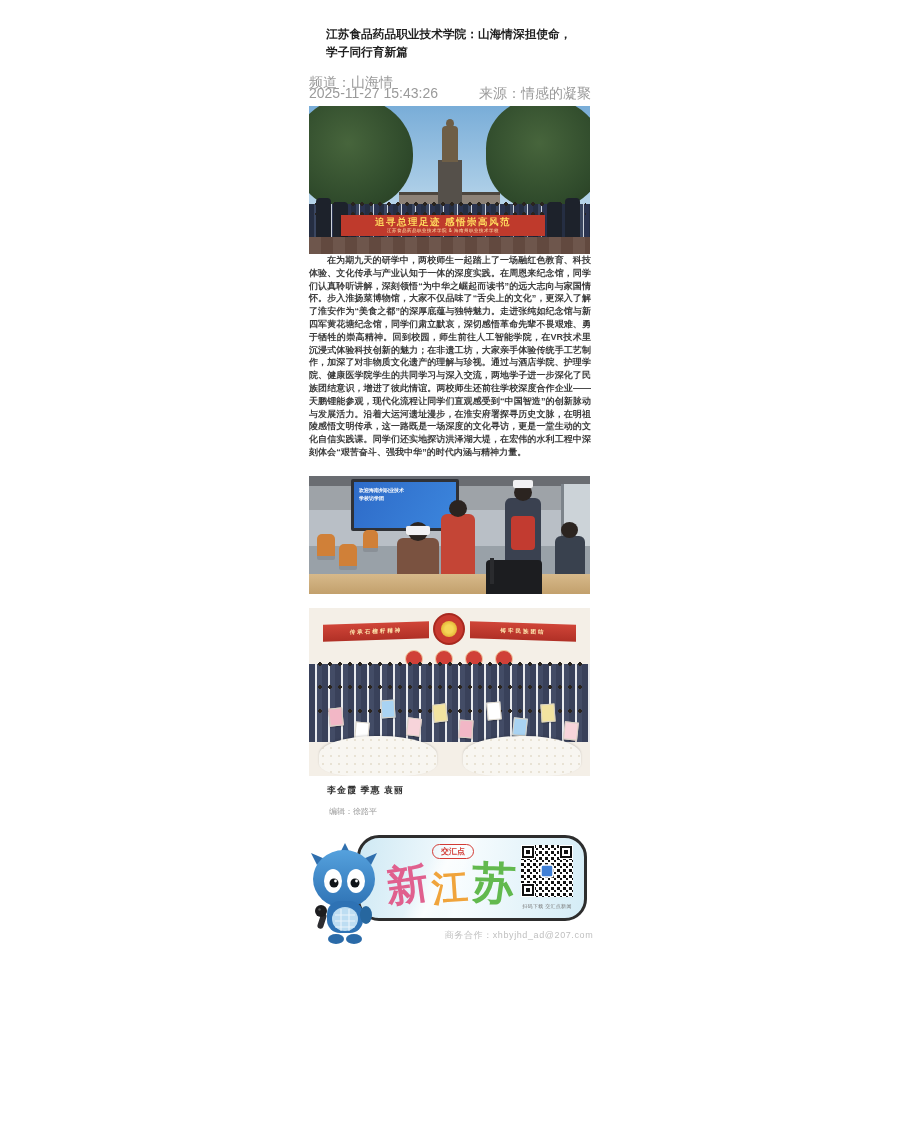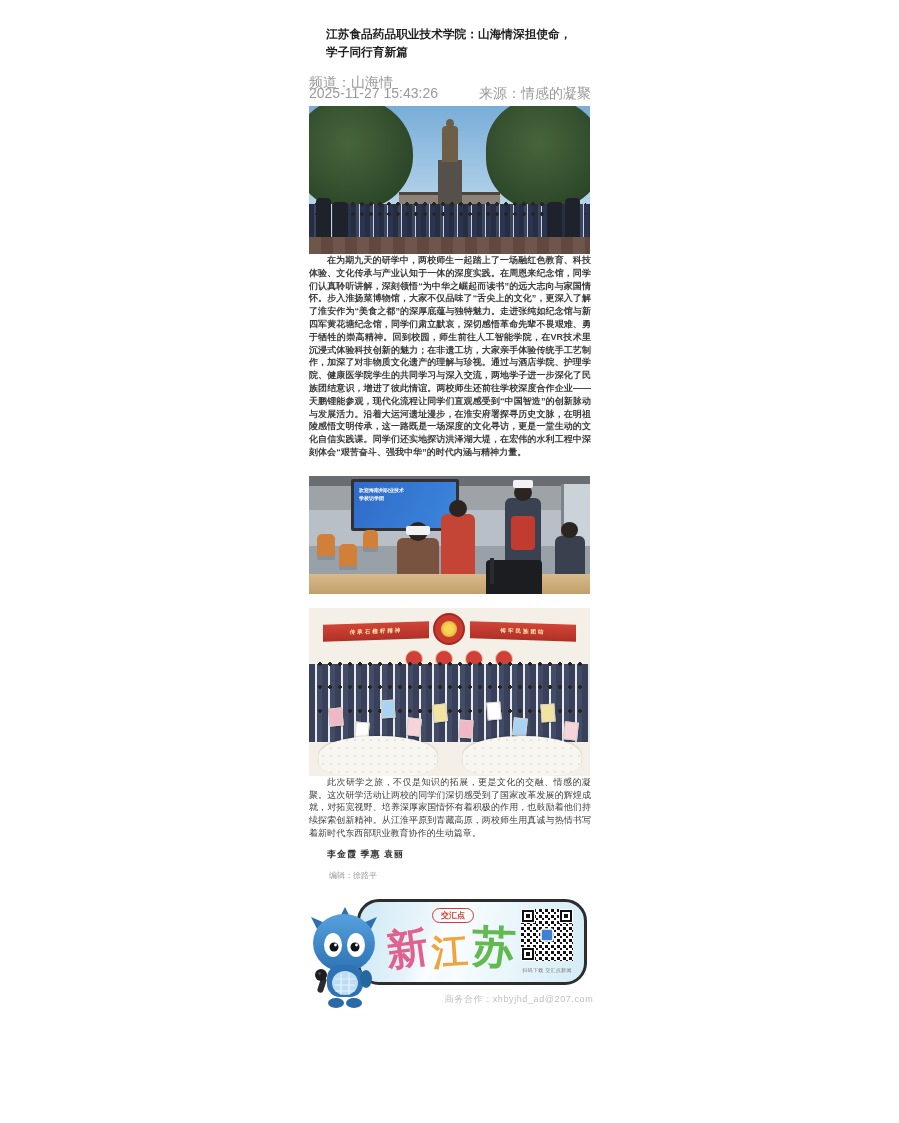--- a/index.html
+++ b/index.html
@@ -134,20 +134,24 @@
     <div class="abs f1-figure"></div>
     <div class="abs f1-head"></div>
     <div class="abs f1-crowd">
       <div class="abs f1-heads" style="top:-4px;"></div>
       <div class="abs f1-heads" style="top:6px;"></div>
     </div>
     <div class="abs f1-adult" style="left:7px;"></div>
     <div class="abs f1-adult" style="left:24px;top:96px;"></div>
     <div class="abs f1-adult" style="right:10px;"></div>
     <div class="abs f1-adult" style="right:28px;top:96px;"></div>
+    <div class="abs f1-banner">
+      <div class="l1">追寻总理足迹  感悟崇高风范</div>
+      <div class="l2">江苏食品药品职业技术学院 &amp; 海南州职业技术学校</div>
+    </div>
     <div class="abs f1-ground"></div>
   </div>
 
   <p class="body-p p2">在为期九天的研学中，两校师生一起踏上了一场融红色教育、科技体验、文化传承与产业认知于一体的深度实践。在周恩来纪念馆，同学们认真聆听讲解，深刻领悟“为中华之崛起而读书”的远大志向与家国情怀。步入淮扬菜博物馆，大家不仅品味了“舌尖上的文化”，更深入了解了淮安作为“美食之都”的深厚底蕴与独特魅力。走进张纯如纪念馆与新四军黄花塘纪念馆，同学们肃立默哀，深切感悟革命先辈不畏艰难、勇于牺牲的崇高精神。回到校园，师生前往人工智能学院，在VR技术里沉浸式体验科技创新的魅力；在非遗工坊，大家亲手体验传统手工艺制作，加深了对非物质文化遗产的理解与珍视。通过与酒店学院、护理学院、健康医学院学生的共同学习与深入交流，两地学子进一步深化了民族团结意识，增进了彼此情谊。两校师生还前往学校深度合作企业——天鹏锂能参观，现代化流程让同学们直观感受到“中国智造”的创新脉动与发展活力。沿着大运河遗址漫步，在淮安府署探寻历史文脉，在明祖陵感悟文明传承，这一路既是一场深度的文化寻访，更是一堂生动的文化自信实践课。同学们还实地探访洪泽湖大堤，在宏伟的水利工程中深刻体会“艰苦奋斗、强我中华”的时代内涵与精神力量。</p>
 
   <div class="figure fig2">
     <div class="abs f2-wall"></div>
     <div class="abs f2-floor"></div>
     <div class="abs f2-screen">
       <div class="f2-slide">
@@ -202,21 +206,20 @@
     <div class="abs f3-card" style="left:124px;top:96px;background:#f2e3a0;transform:rotate(-7deg);"></div>
     <div class="abs f3-card" style="left:150px;top:112px;background:#f2b7c6;transform:rotate(4deg);"></div>
     <div class="abs f3-card" style="left:178px;top:94px;background:#ffffff;transform:rotate(-5deg);"></div>
     <div class="abs f3-card" style="left:204px;top:110px;background:#a9d3f2;transform:rotate(6deg);"></div>
     <div class="abs f3-card" style="left:232px;top:96px;background:#f2e3a0;transform:rotate(-4deg);"></div>
     <div class="abs f3-card" style="left:255px;top:114px;background:#f7d4da;transform:rotate(6deg);"></div>
     <div class="abs f3-table" style="left:10px;"></div>
     <div class="abs f3-table" style="left:154px;"></div>
   </div>
 
-  <p class="body-p p4">此次研学之旅，不仅是知识的拓展，更是文化的交融、情感的凝聚。这次研学活动让两校的同学们深切感受到了国家改革发展的辉煌成就，对拓宽视野、培养深厚家国情怀有着积极的作用，也鼓励着他们持续探索创新精神。从江淮平原到青藏高原，两校师生用真诚与热情书写着新时代东西部职业教育协作的生动篇章。</p>
 
   <div class="authors">李金霞 季惠 袁丽</div>
   <div class="editor">编辑：徐路平</div>
 
   <div class="footer">
     <div class="phone">
       <div class="badge">交汇点</div>
       <div class="brand">
         <span class="b1">新</span>
         <span class="b2">江</span>

